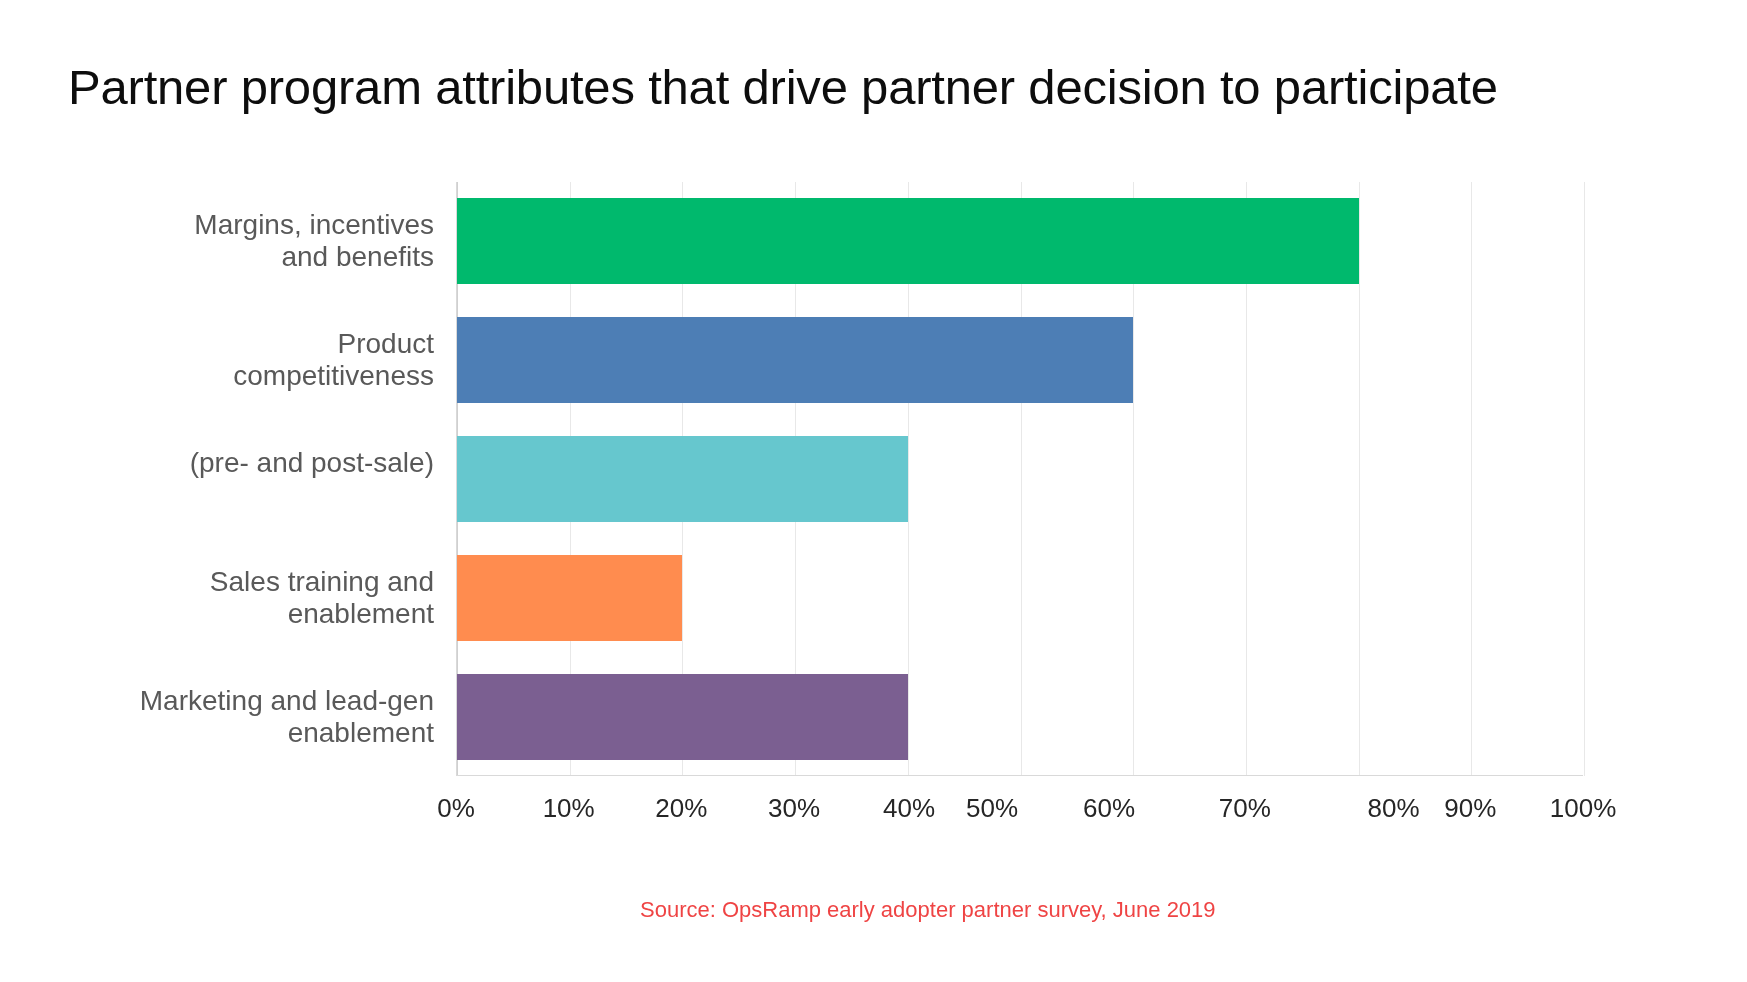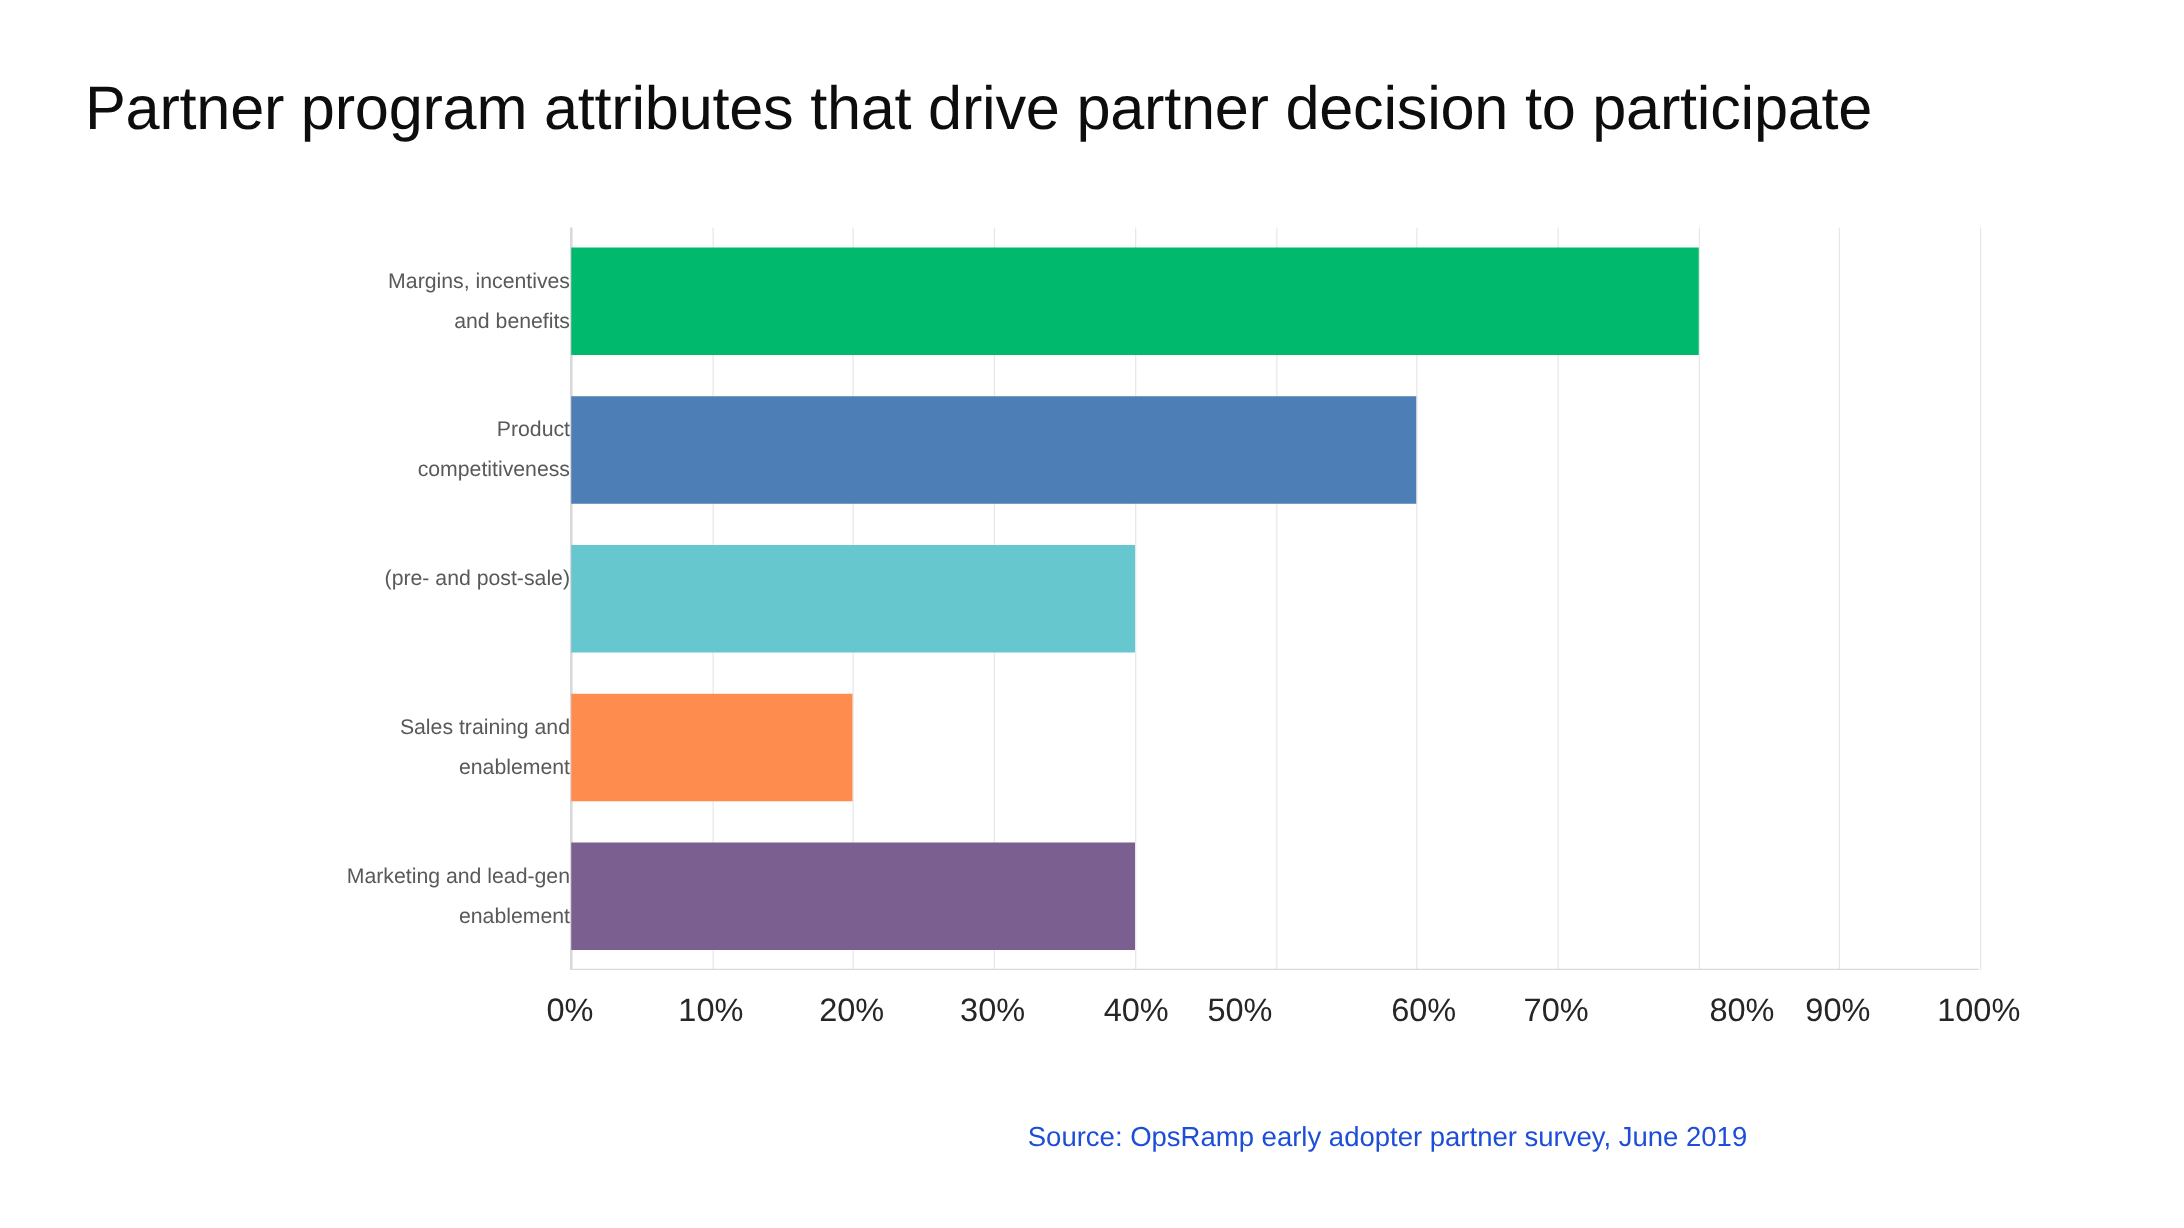--- a/index.html
+++ b/index.html
@@ -84,23 +84,24 @@
     height: 86px;
     box-sizing: border-box;
   }
 
   
   .cat-label {
     position: absolute;
     right: 0;
     width: 420px;
     text-align: right;
-    font-size: 17px;
+    font-size: 28px;
     line-height: 32px;
     color: #595959;
+    padding-right: 22px;
     box-sizing: border-box;
   }
   #cat-labels {
     position: absolute;
     left: 36px;
     top: 182px;
     width: 420px;
     height: 594px;
   }
 
@@ -121,24 +122,24 @@
     color: #262626;
     white-space: nowrap;
   }
 
   
   #source-note {
     position: absolute;
     left: 640px;
     top: 895px;
     width: 940px;
-    text-align: center;
+    text-align: left;
     font-size: 22px;
     line-height: 30px;
-    color: #1d4ed8;
+    color: #ef4444;
     white-space: nowrap;
   }
 </style>
 </head>
 <body>
 
 <div id="chart-slide">
 
   <div id="chart-title">Partner program attributes that drive partner decision to participate</div>
 
@@ -200,21 +201,21 @@
     </div>
   </div>
 
   <div id="x-ticks">
       <div class="x-tick" style="left: 0px;">0%</div>
       <div class="x-tick" style="left: 112.7px;">10%</div>
       <div class="x-tick" style="left: 225.4px;">20%</div>
       <div class="x-tick" style="left: 338.1px;">30%</div>
       <div class="x-tick" style="left: 453px;">40%</div>
       <div class="x-tick" style="left: 536px;">50%</div>
-      <div class="x-tick" style="left: 683px;">60%</div>
+      <div class="x-tick" style="left: 653px;">60%</div>
       <div class="x-tick" style="left: 788.9px;">70%</div>
       <div class="x-tick" style="left: 901.6px; margin-left: 36px;">80%</div>
       <div class="x-tick" style="left: 1014.3px;">90%</div>
       <div class="x-tick" style="left: 1127px;">100%</div>
     </div>
 
   <div id="source-note">Source:  OpsRamp early adopter partner survey, June 2019</div>
 
 </div>
 

